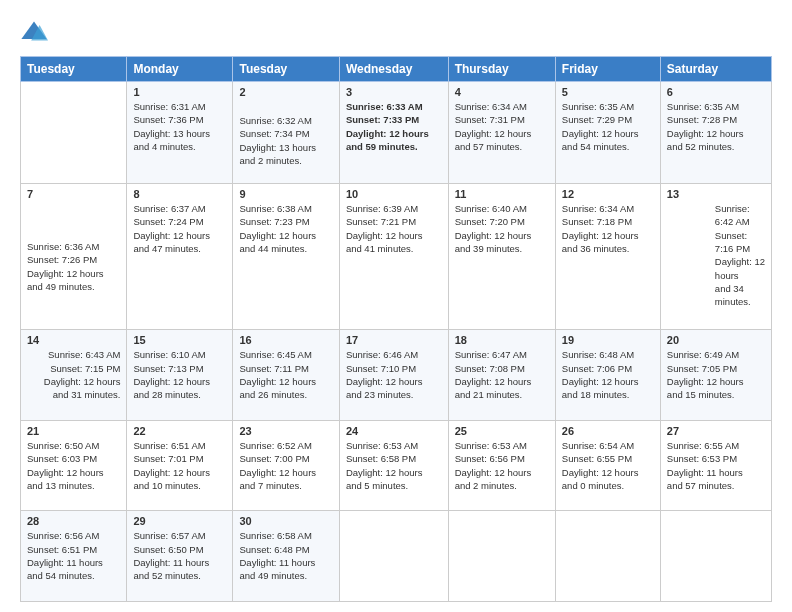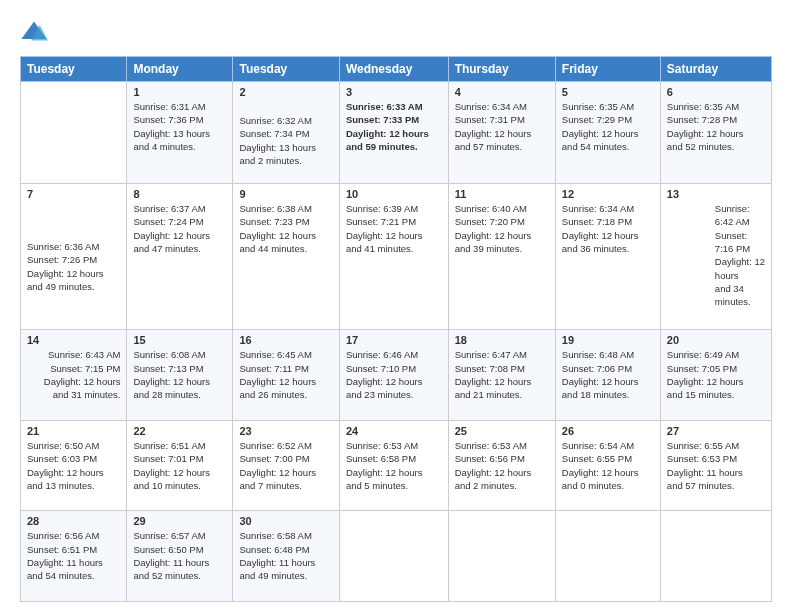--- a/index.html
+++ b/index.html
@@ -232,21 +232,21 @@
         <tr>
           <td>
             <span class="day-num">14</span>
             <div class="cell-info" style="white-space: pre-line; text-align: right;">Sunrise: 6:43 AM
 Sunset: 7:15 PM
 Daylight: 12 hours
 and 31 minutes.</div>
           </td>
           <td>
             <span class="day-num">15</span>
-            <div class="cell-info" style="white-space: pre-line;">Sunrise: 6:08 AM
+            <div class="cell-info" style="white-space: pre-line;">Sunrise: 6:10 AM
 Sunset: 7:13 PM
 Daylight: 12 hours
 and 28 minutes.</div>
           </td>
           <td>
             <span class="day-num">16</span>
             <div class="cell-info" style="white-space: pre-line;">Sunrise: 6:45 AM
 Sunset: 7:11 PM
 Daylight: 12 hours
 and 26 minutes.</div>

